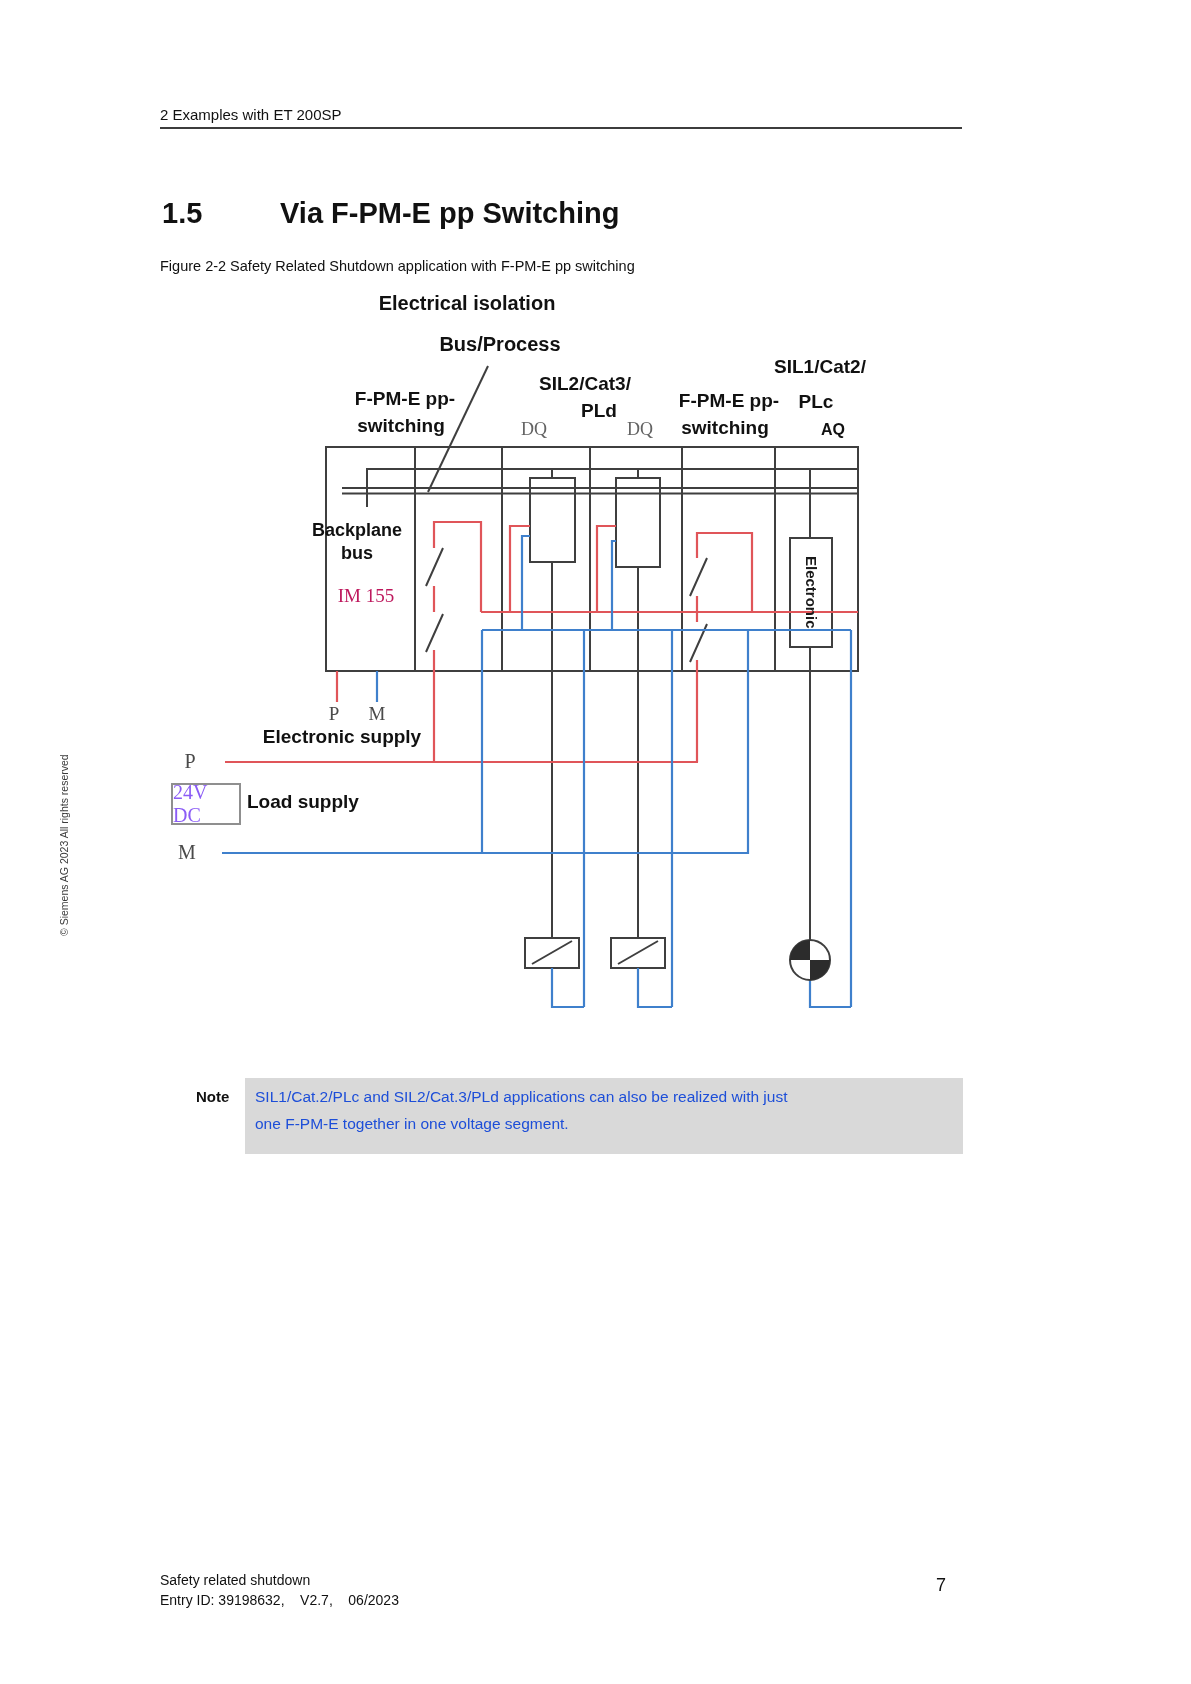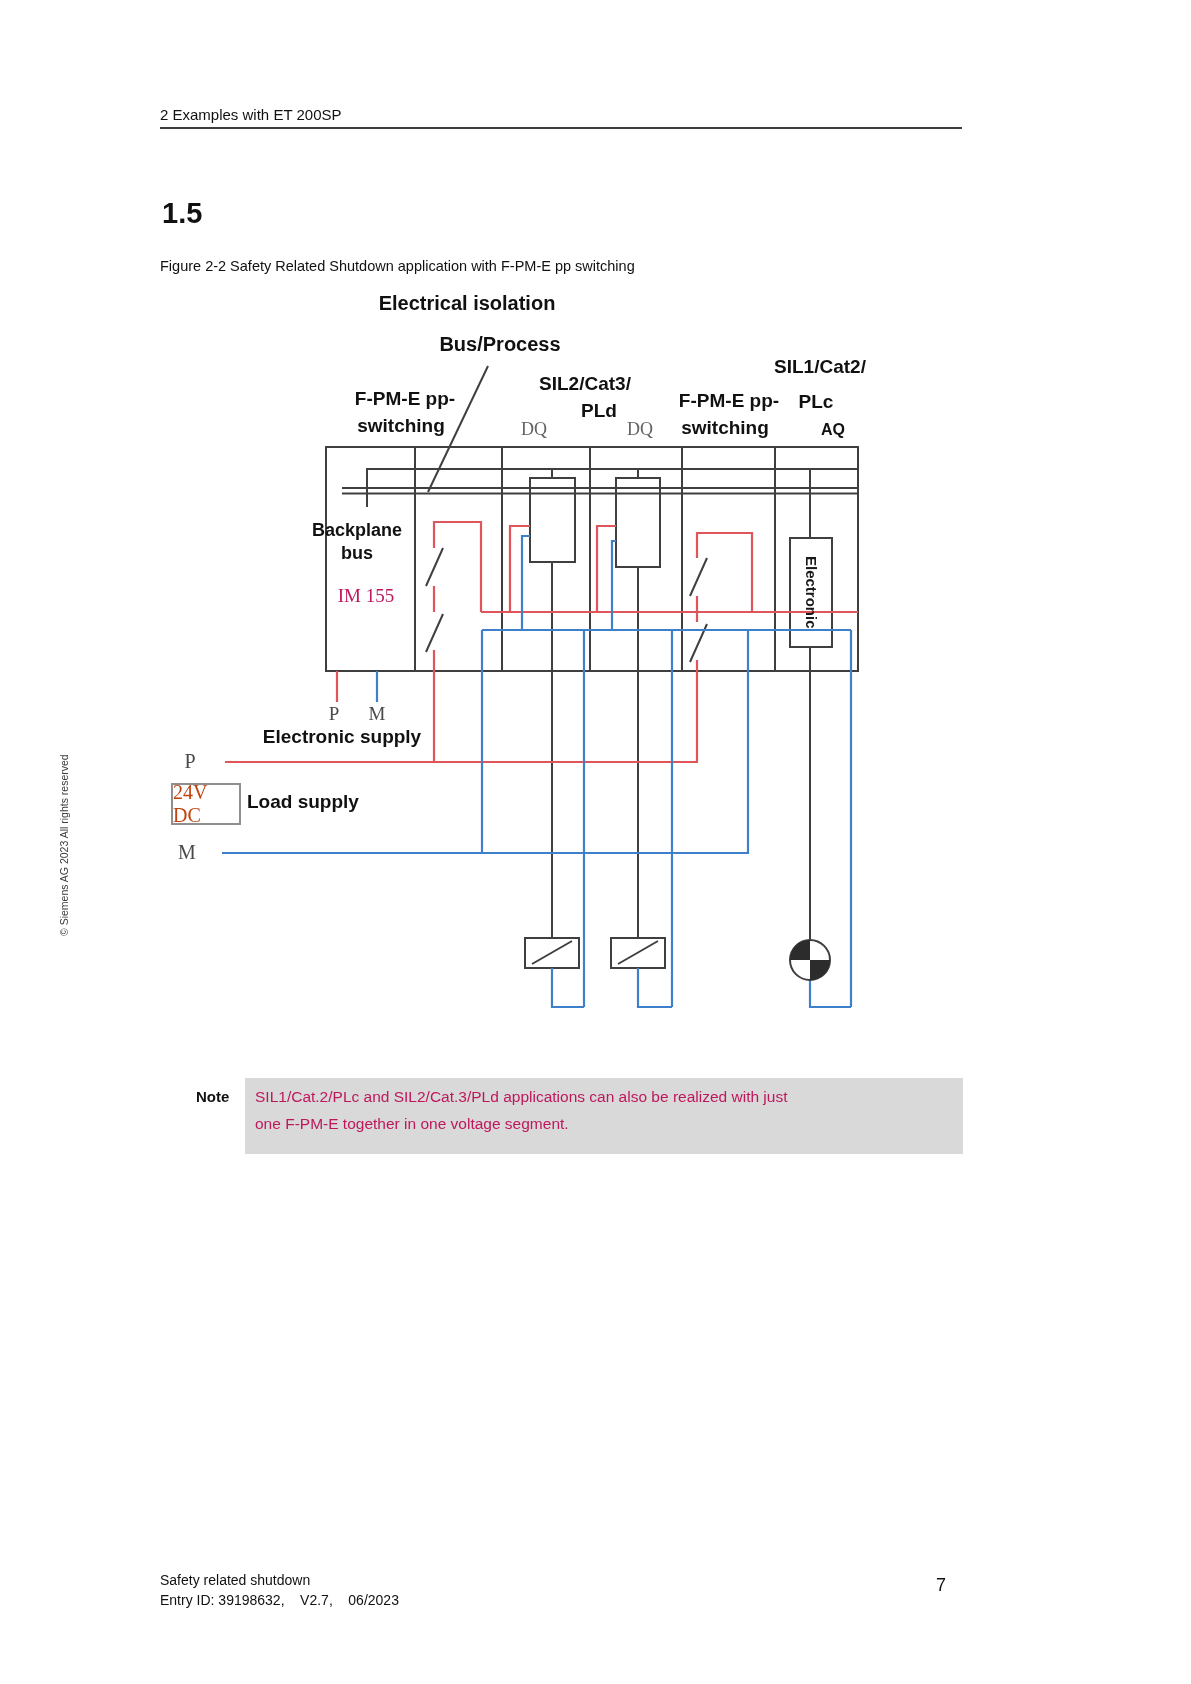--- a/index.html
+++ b/index.html
@@ -5,40 +5,41 @@
   html,body{margin:0;padding:0;background:#ffffff;}
   #page{position:relative;width:1191px;height:1684px;background:#ffffff;overflow:hidden;
         font-family:"Liberation Sans",sans-serif;color:#111;}
   .lbl{position:absolute;white-space:nowrap;line-height:1.18;}
   .ctr{transform:translateX(-50%);text-align:center;}
   .b{font-weight:bold;}
   .serif{font-family:"Liberation Serif","DejaVu Serif",serif;}
   .rule{position:absolute;background:#3c3c3c;height:1.5px;}
   #diagram-svg{position:absolute;left:0;top:0;}
   #note-box{position:absolute;left:245px;top:1078px;width:718px;height:76px;background:#d9d9d9;}
-  #note-box .nline{position:absolute;left:10px;font-size:15.5px;color:#be185d;white-space:nowrap;}
+  #note-box .nline{position:absolute;left:10px;font-size:15.5px;color:#1d4ed8;white-space:nowrap;}
   #electronic-box-text{position:absolute;left:790px;top:538px;width:42px;height:109px;
         display:flex;align-items:center;justify-content:center;
         writing-mode:vertical-rl;font-weight:bold;font-size:15px;color:#1a1a1a;}
   #supply-box{position:absolute;left:171px;top:783px;width:66px;height:38px;border:2px solid #8f8f8f;
         display:flex;align-items:center;justify-content:center;
-        font-family:"Liberation Serif","DejaVu Serif",serif;font-size:20px;color:#c2410c;}
+        font-family:"Liberation Serif","DejaVu Serif",serif;font-size:20px;color:#8b5cf6;}
   #copyright{position:absolute;left:58px;top:936px;transform:rotate(-90deg);transform-origin:0 0;
         font-size:10.5px;color:#3a3a3a;white-space:nowrap;}
   .pre{white-space:pre;}
 </style>
 </head>
 <body>
 
 <div id="page">
 
   <div class="lbl" style="left:160px;top:106px;font-size:15px;">2 Examples with ET 200SP</div>
   <div class="rule" style="left:160px;top:127px;width:802px;"></div>
 
   <div class="lbl b" style="left:162px;top:196px;font-size:29px;">1.5</div>
+  <div class="lbl b" style="left:280px;top:196px;font-size:29px;">Via F-PM-E pp Switching</div>
 
   <div class="lbl" style="left:160px;top:258px;font-size:14.5px;">Figure 2-2 Safety Related Shutdown application with F-PM-E pp switching</div>
 
   <div id="copyright">© Siemens AG 2023 All rights reserved</div>
 
   <svg id="diagram-svg" width="1191" height="1684" viewBox="0 0 1191 1684">
 
     <g stroke-width="2" stroke="#3f3f3f">
       <rect x="530" y="478" width="45" height="84" fill="#ffffff"></rect>
       <rect x="616" y="478" width="44" height="89" fill="#ffffff"></rect>

